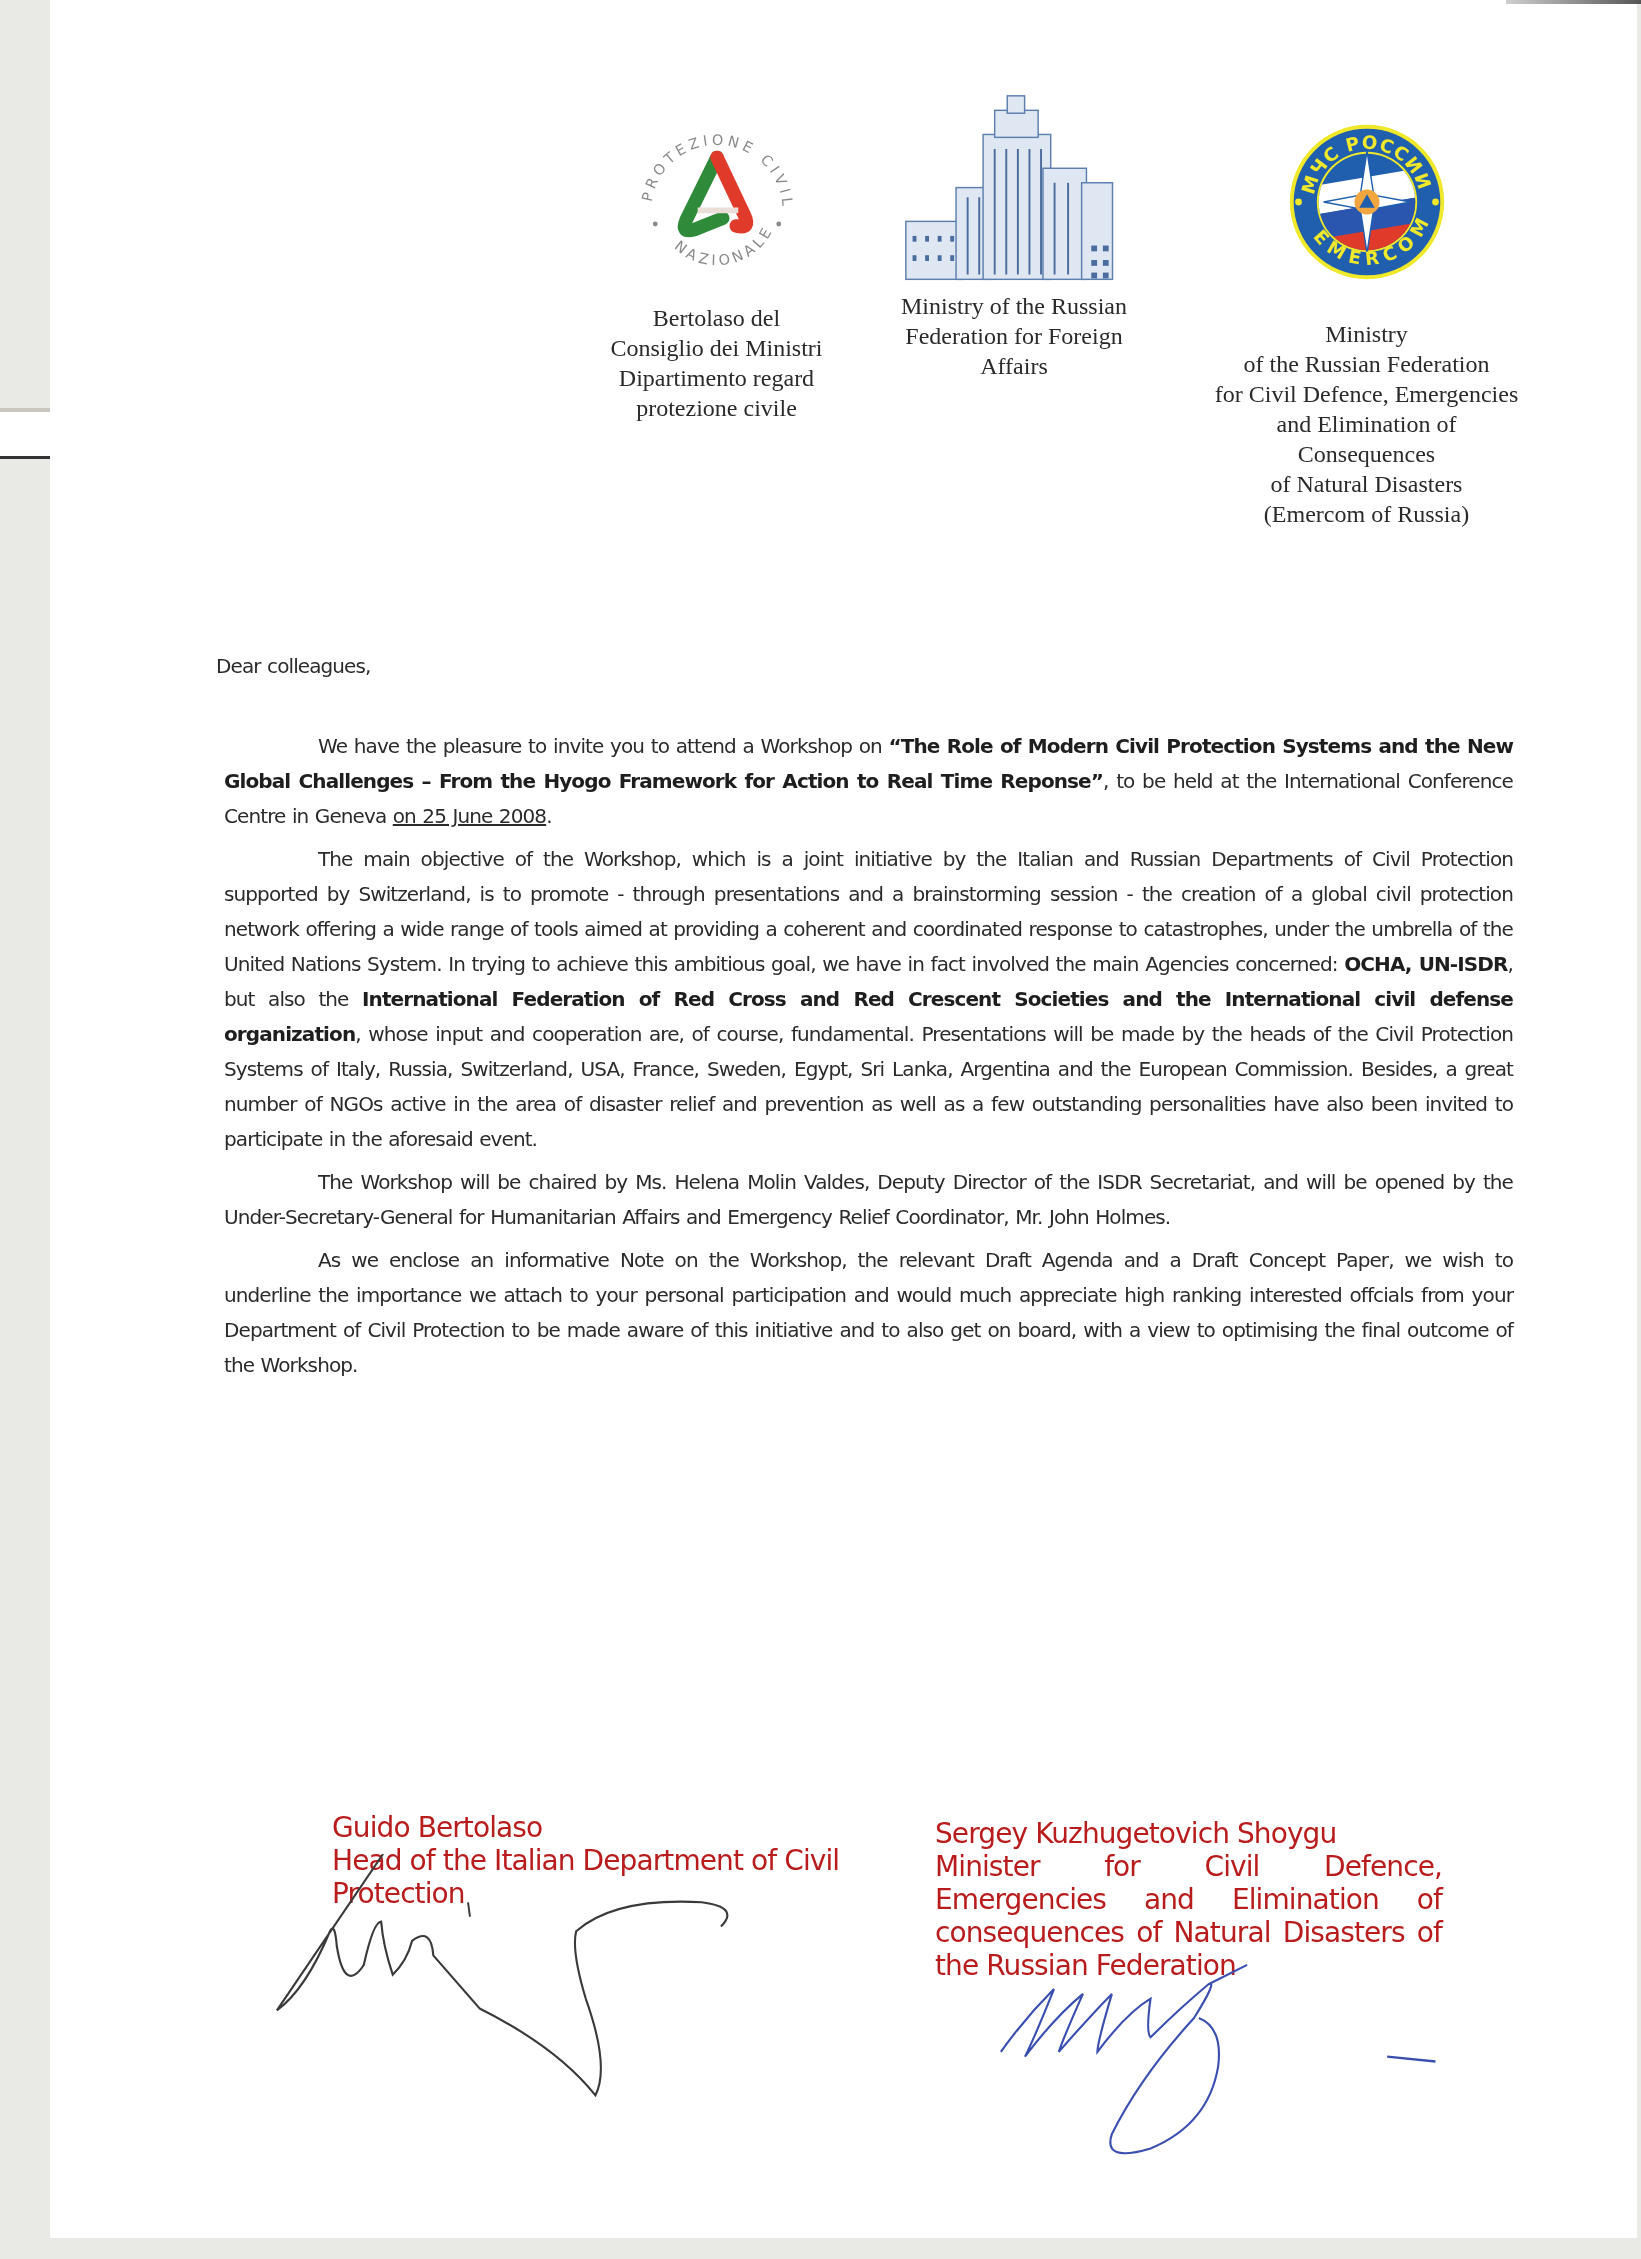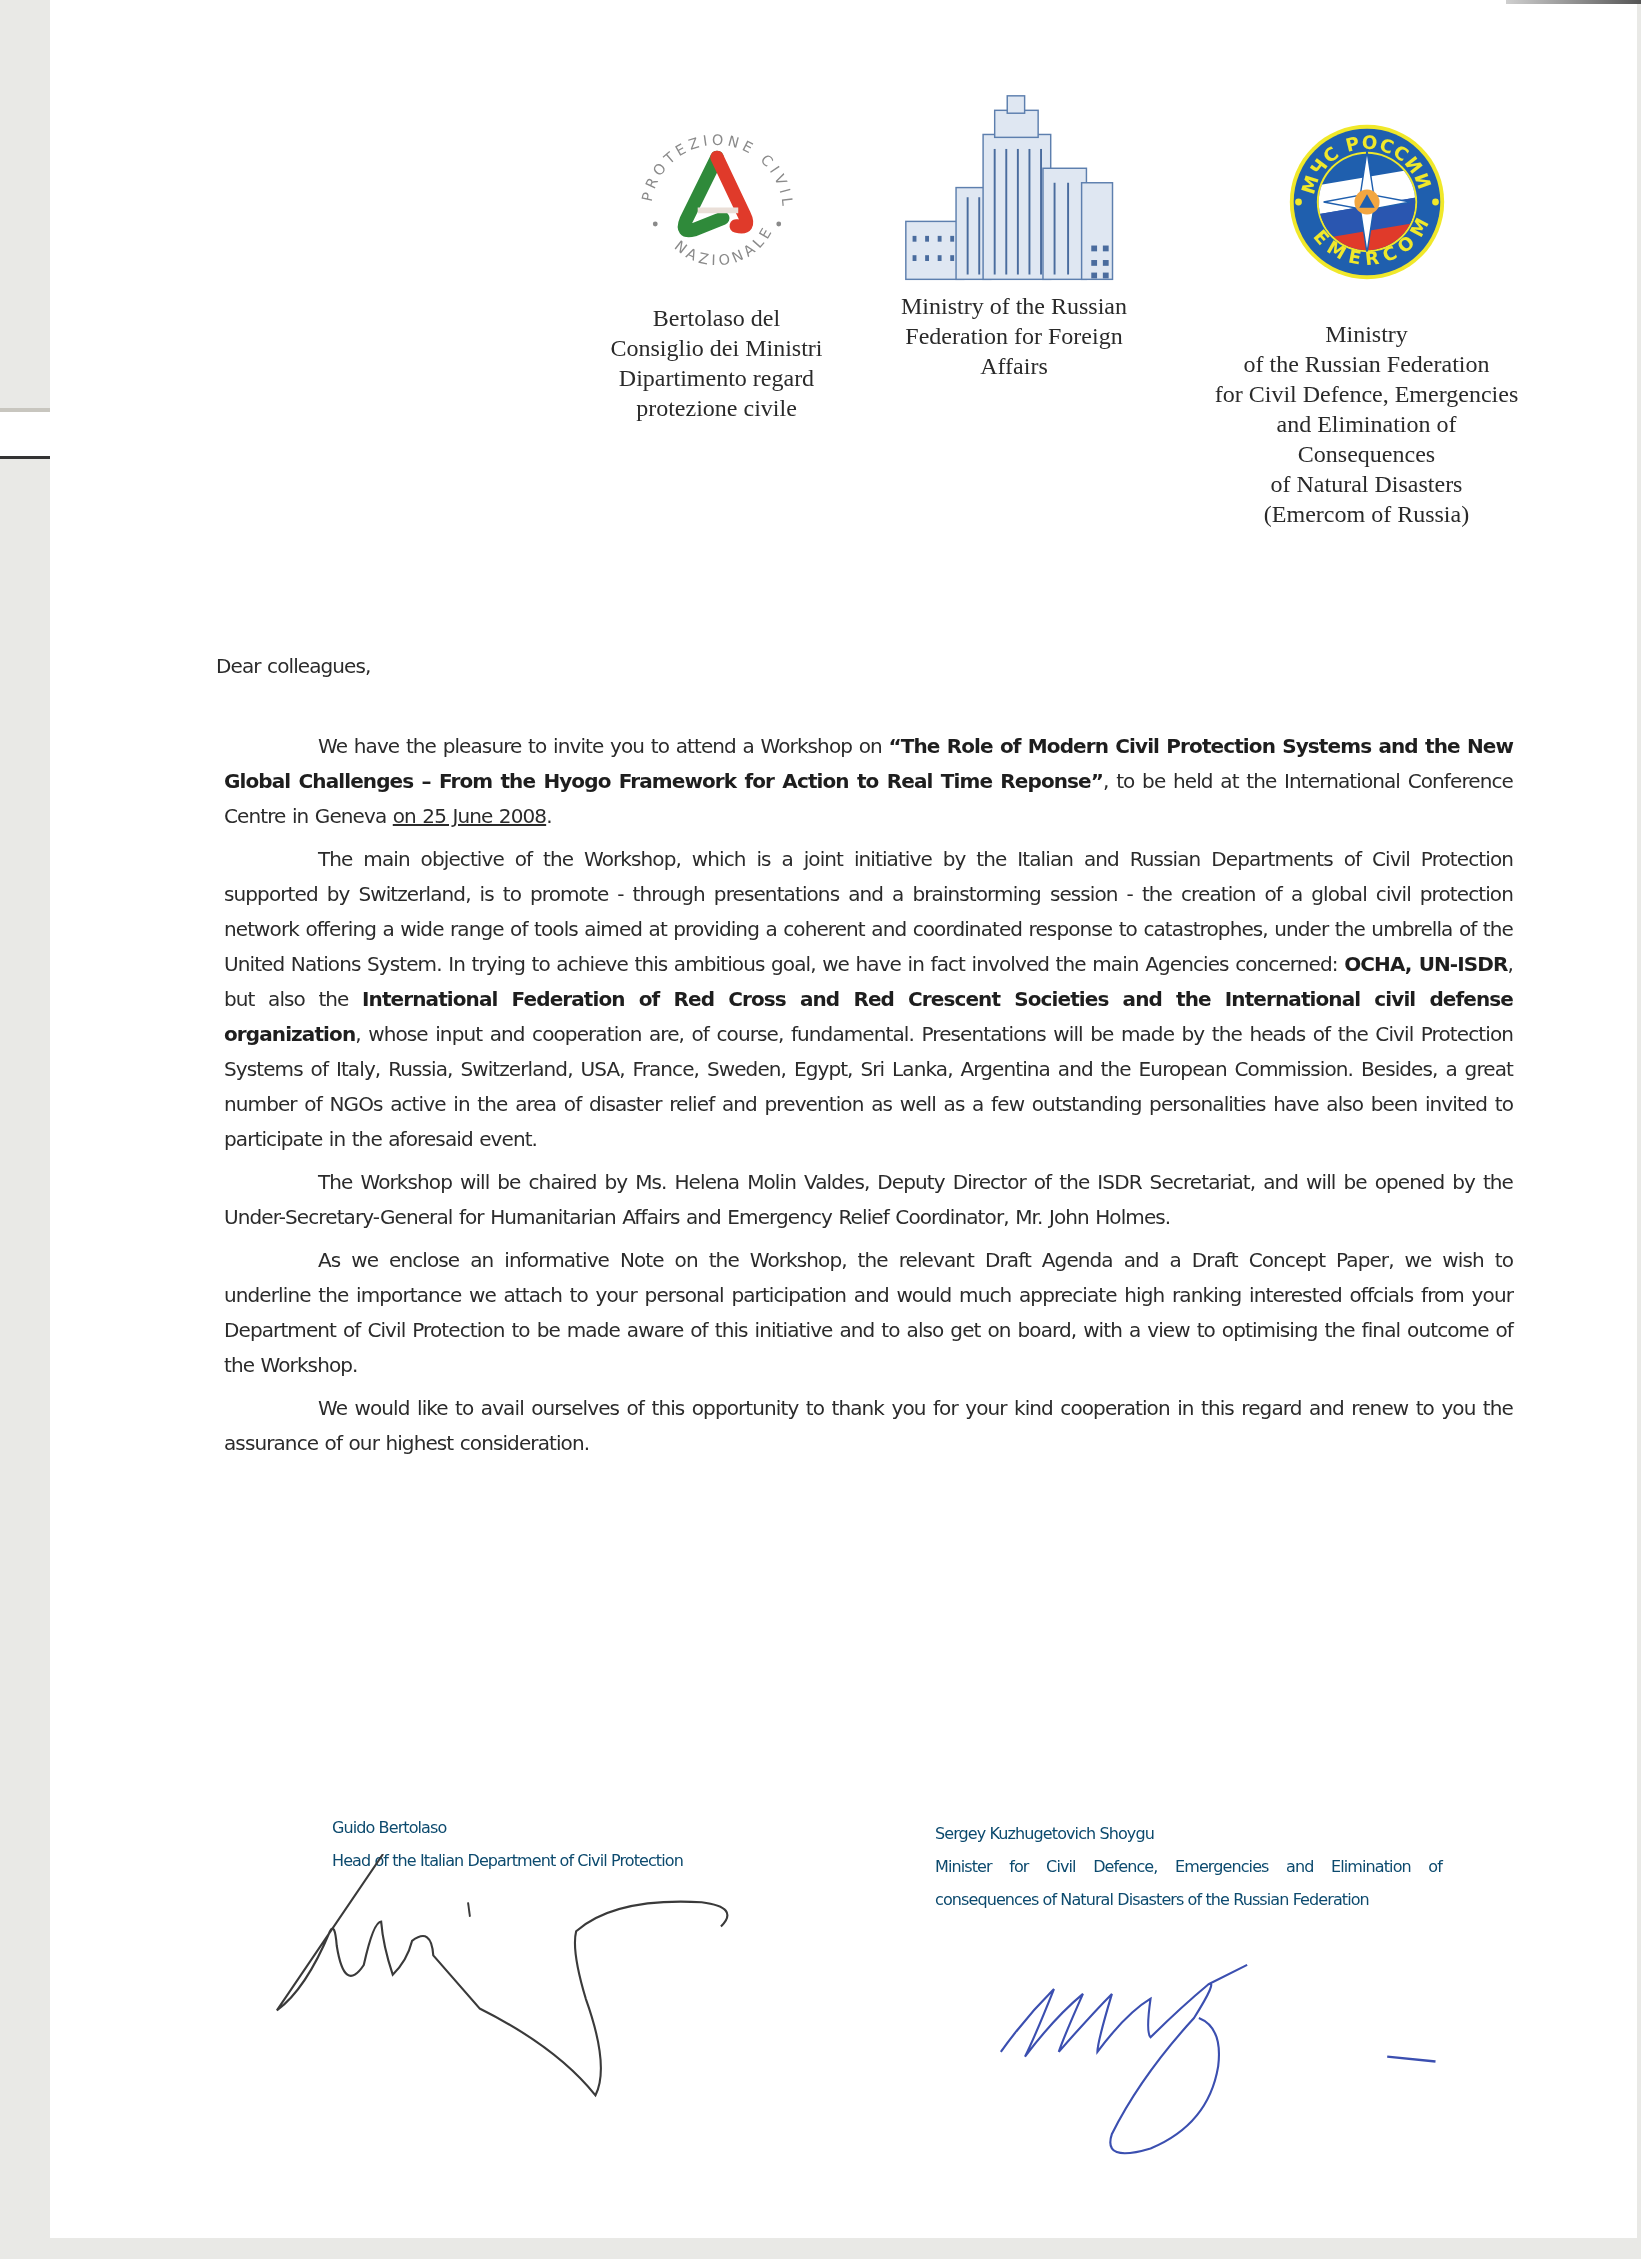--- a/index.html
+++ b/index.html
@@ -24,21 +24,21 @@
     .col3 { left: 766px; width: 396px; top: 91px; }
     .col4 { left: 1075px; width: 483px; top: 120px; }
     .logo-caption { display:block; }
 
     .letter { position: absolute; left: 166px; top: 649px; width: 1305px; font-family: "DejaVu Sans", sans-serif; font-size: 20px; line-height: 35px; color: #2b2b2b; letter-spacing: -0.9px; word-spacing: 1px; }
     .salutation { margin: 0 0 45px 0; }
     .para { margin: 8px; text-align: justify; text-indent: 94px; }
     .para b { font-weight: bold; color: #1e1e1e; }
     .para u { text-decoration: underline; }
 
-    .sig { position: absolute; font-family: "DejaVu Sans", sans-serif; font-size: 16px; line-height: 33px; color: #0c4a6e; letter-spacing: -0.9px; }
+    .sig { position: absolute; font-family: "DejaVu Sans", sans-serif; font-size: 28px; line-height: 33px; color: #b91c1c; letter-spacing: -0.9px; }
     .sig-left { left: 282px; top: 1811px; width: 521px; }
     .sig-right { left: 885px; top: 1817px; width: 507px; text-align: justify; }
     .sig-line { display:block; }
     .sig-svg { position: absolute; }
   </style>
 </head>
 <body>
 
 <div class="page">
 
@@ -147,21 +147,20 @@
 
   <div class="letter">
     <p class="salutation">Dear colleagues,</p>
 
     <p class="para"><span>We have the pleasure to invite you to attend a Workshop on </span><b>“The Role of Modern Civil Protection Systems and the New Global Challenges – From the Hyogo Framework for Action to Real Time Reponse”</b><span>, to be held at the International Conference Centre in Geneva </span><u>on 25 June 2008</u><span>.</span></p>
 
     <p class="para"><span>The main objective of the Workshop, which is a joint initiative by the Italian and  Russian Departments of Civil Protection supported by Switzerland, is to promote - through presentations and a brainstorming session - the creation of a global civil protection network offering a wide range of tools aimed at providing a coherent and coordinated response to catastrophes, under the umbrella of the United Nations System. In trying to achieve this ambitious goal, we have in fact involved the main Agencies concerned: </span><b>OCHA, UN-ISDR</b><span>,  but also the </span><b>International Federation of Red Cross and Red Crescent Societies and the  International civil defense organization</b><span>, whose input and cooperation are, of course, fundamental. Presentations will be made by the heads of the Civil Protection Systems of Italy, Russia, Switzerland, USA, France, Sweden, Egypt, Sri Lanka, Argentina and the European Commission. Besides, a great number of NGOs active in the area of disaster relief  and prevention as well as a few outstanding personalities have also been invited to participate in the aforesaid event.</span></p>
 
     <p class="para">The Workshop will be chaired by Ms. Helena Molin Valdes, Deputy Director of the ISDR Secretariat, and will be opened by the Under-Secretary-General for Humanitarian Affairs and Emergency Relief Coordinator, Mr. John Holmes.</p>
     <p class="para">As we enclose an informative Note on the Workshop, the relevant Draft Agenda and a Draft Concept Paper, we wish to underline the importance we attach to your personal participation and would much appreciate high ranking interested offcials from your Department of Civil Protection to be made aware of this initiative and to also get on board, with a view to optimising the final outcome of the Workshop.</p>
-    <p class="para">We would like to avail ourselves of this opportunity to thank you for your kind cooperation in this regard and renew to you the assurance of our highest consideration.</p>
   </div>
 
   <div class="sig sig-left">
     <span class="sig-line">Guido Bertolaso</span>
     <span class="sig-line">Head of the Italian Department of Civil Protection</span>
   </div>
   <svg class="sig-svg" style="left:217px; top:1854px;" width="599" height="251" viewBox="0 0 620 260">
     <path d="M 120 0 L 10 162 Q 40 140 65 80 Q 70 70 72 95 Q 80 145 100 115 Q 110 70 118 70 Q 120 95 130 125 Q 145 110 150 90 Q 170 75 172 105 L 220 160 Q 300 200 340 250 Q 355 220 330 150 Q 315 100 320 80 Q 360 45 450 50 Q 490 55 470 75" fill="none" stroke="#3a3a3a" stroke-width="2.2"></path>
     <path d="M 208 50 L 210 65" stroke="#3a3a3a" stroke-width="2"></path>
   </svg>

